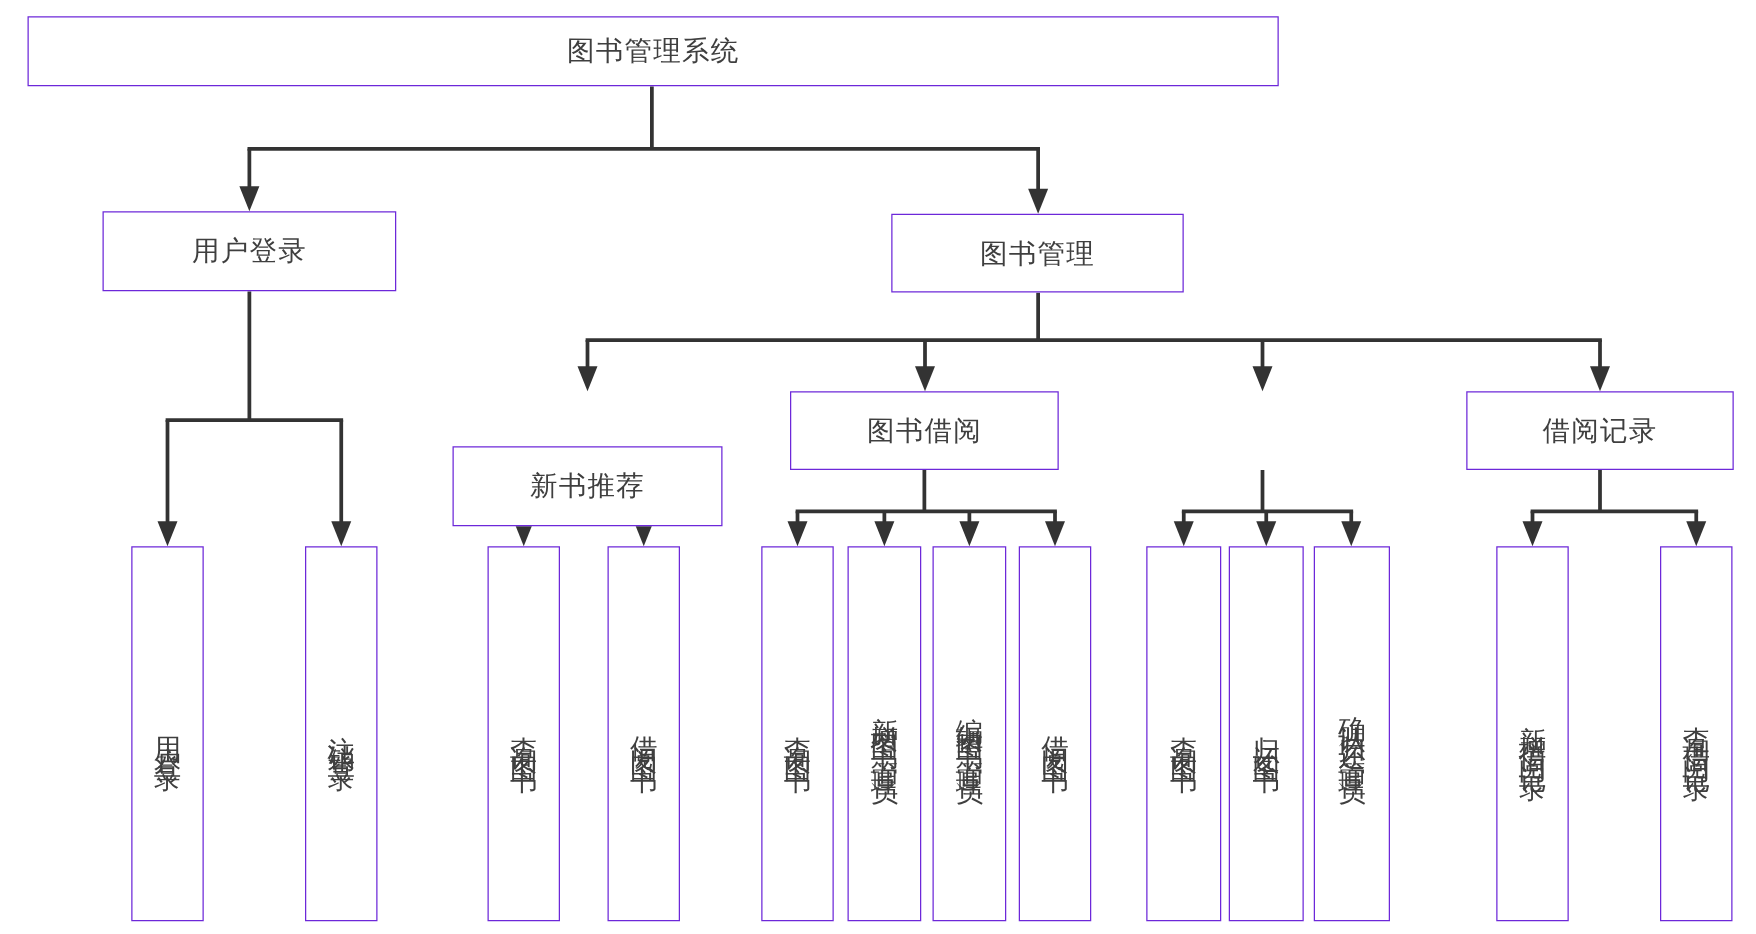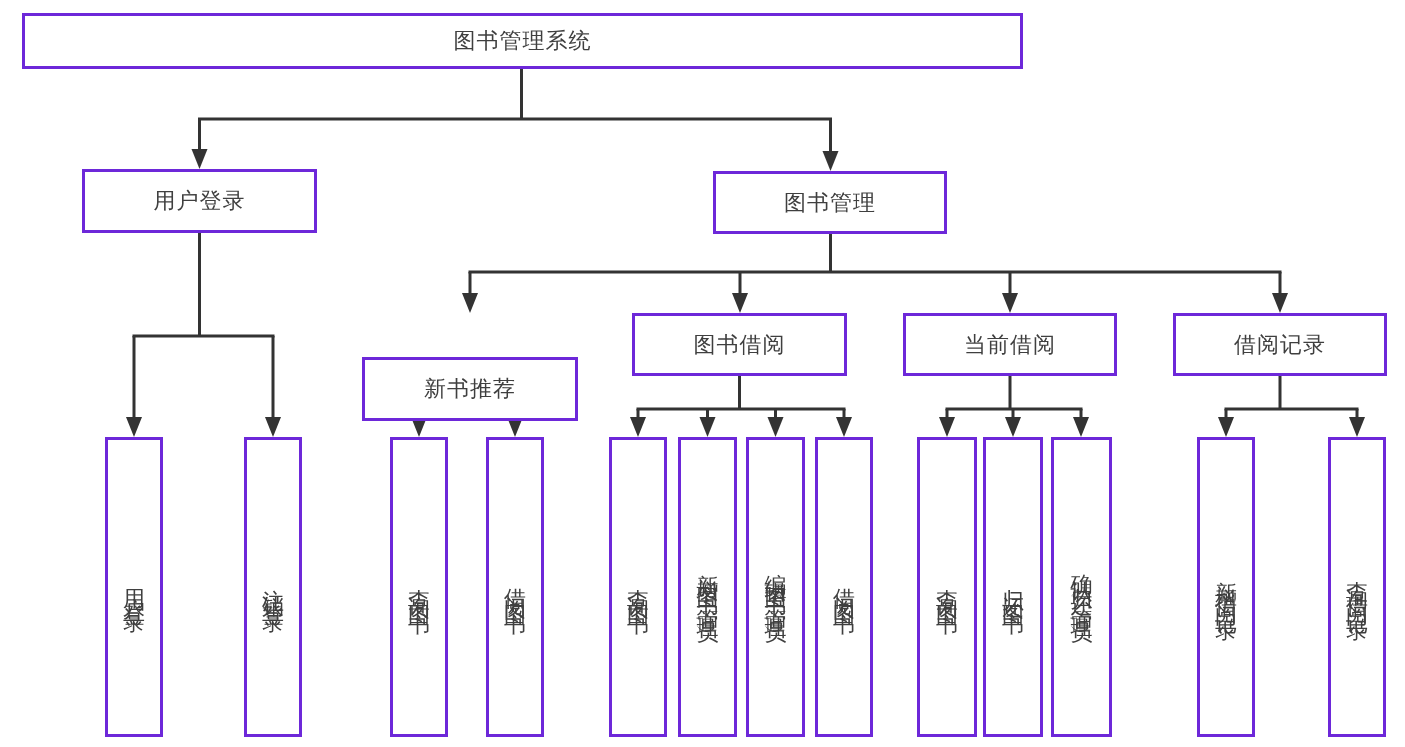--- a/index.html
+++ b/index.html
@@ -17,21 +17,21 @@
   }
   .connectors {
     position: absolute;
     left: 0; top: 0;
     width: 1405px; height: 747px;
   }
   .connectors path { stroke: #333333; stroke-width: 3; fill: none; }
   .connectors polygon { fill: #333333; stroke: none; }
   .node {
     position: absolute;
-    border: 3px solid #6d28d9;
+    border: 1px solid #6d28d9;
     background: #ffffff;
     display: flex;
     align-items: center;
     justify-content: center;
     color: #3f3f3f;
   }
   .node .lbl-h {
     font-size: 22px;
     letter-spacing: 1px;
     line-height: 1;
@@ -132,23 +132,20 @@
   <div class="node" style="left:713px; top:171px; width:234px; height:63px;">
     <span class="lbl-h">图书管理</span>
   </div>
 
   <div class="node" style="left:362px; top:313px; width:216px; height:64px;margin-top:44px;">
     <span class="lbl-h">新书推荐</span>
   </div>
   <div class="node" style="left:632px; top:313px; width:215px; height:63px;">
     <span class="lbl-h">图书借阅</span>
   </div>
-  <div class="node" style="left:903px; top:313px; width:214px; height:63px;">
-    <span class="lbl-h">当前借阅</span>
-  </div>
   <div class="node" style="left:1173px; top:313px; width:214px; height:63px;">
     <span class="lbl-h">借阅记录</span>
   </div>
 
   <div class="node" style="left:105px; top:437px; width:58px; height:300px;">
     <span class="lbl-v">用户登录</span>
   </div>
   <div class="node" style="left:244px; top:437px; width:58px; height:300px;">
     <span class="lbl-v">注销登录</span>
   </div>

